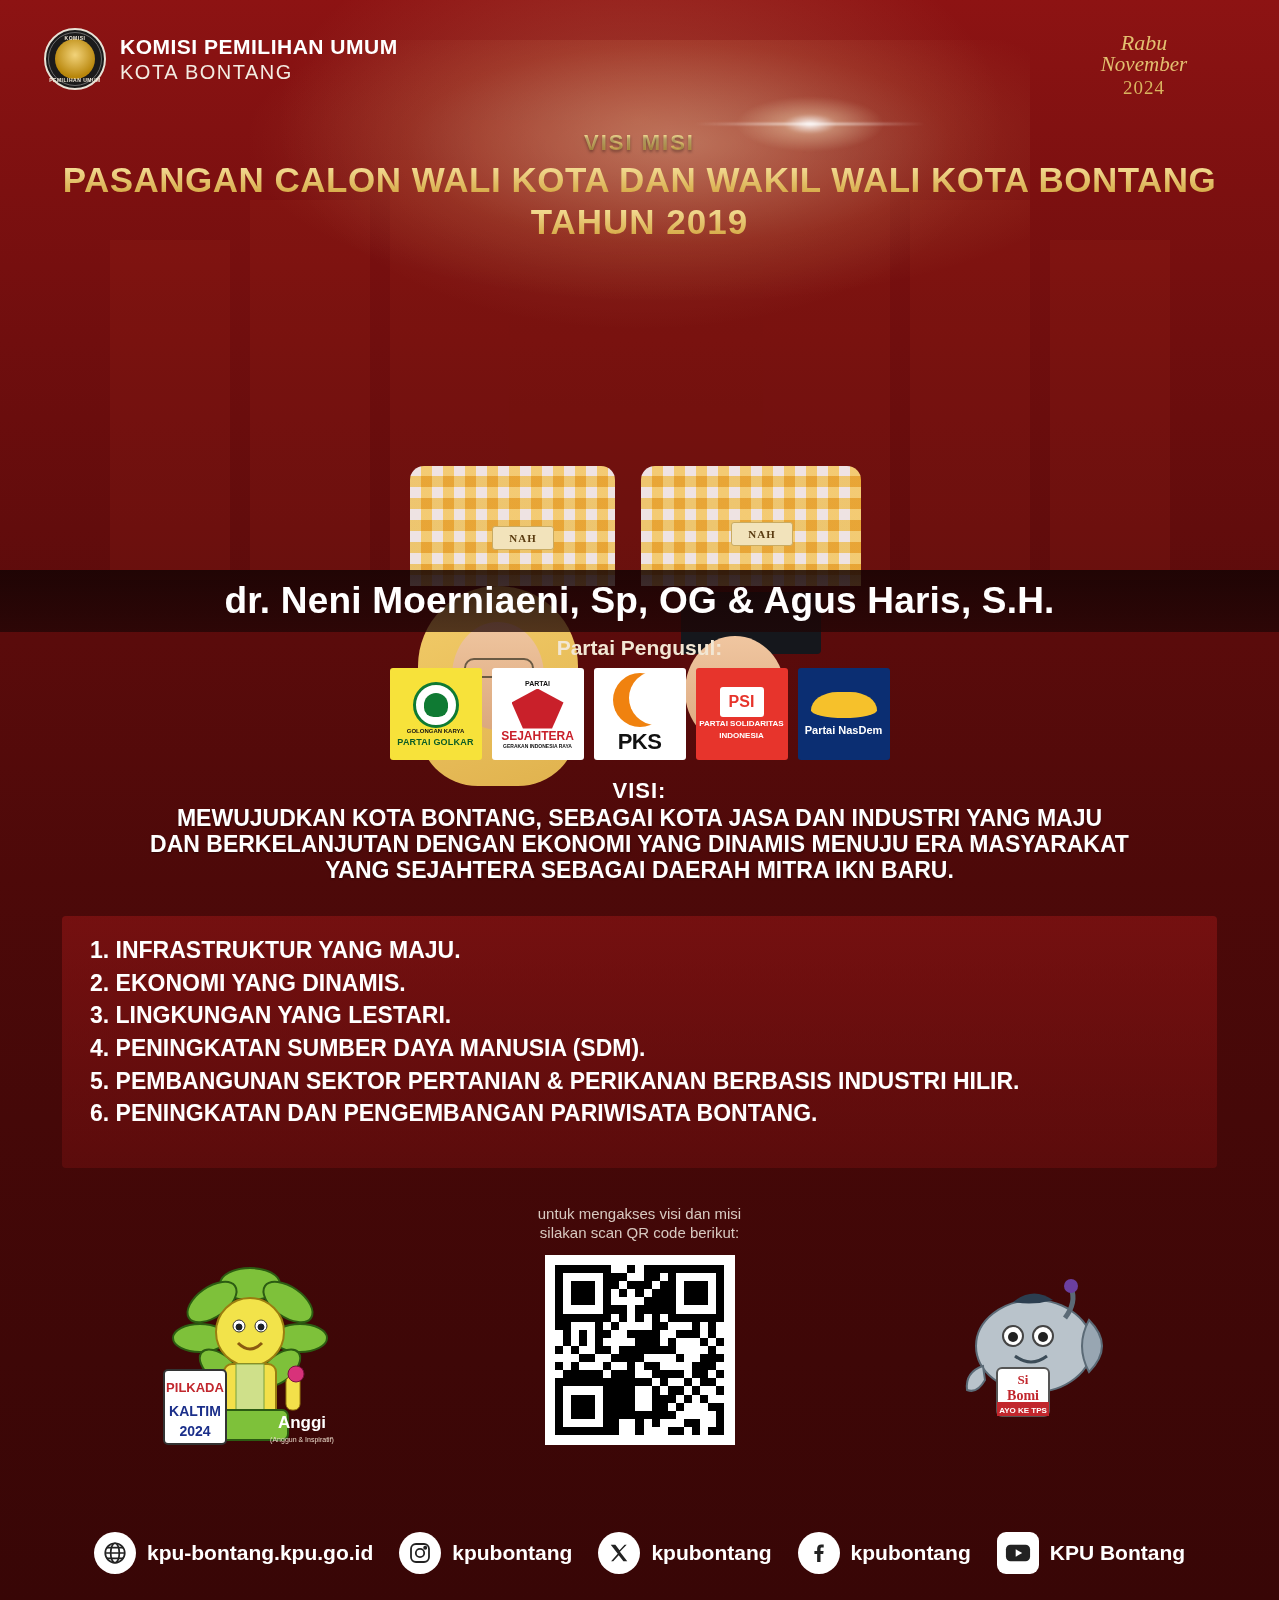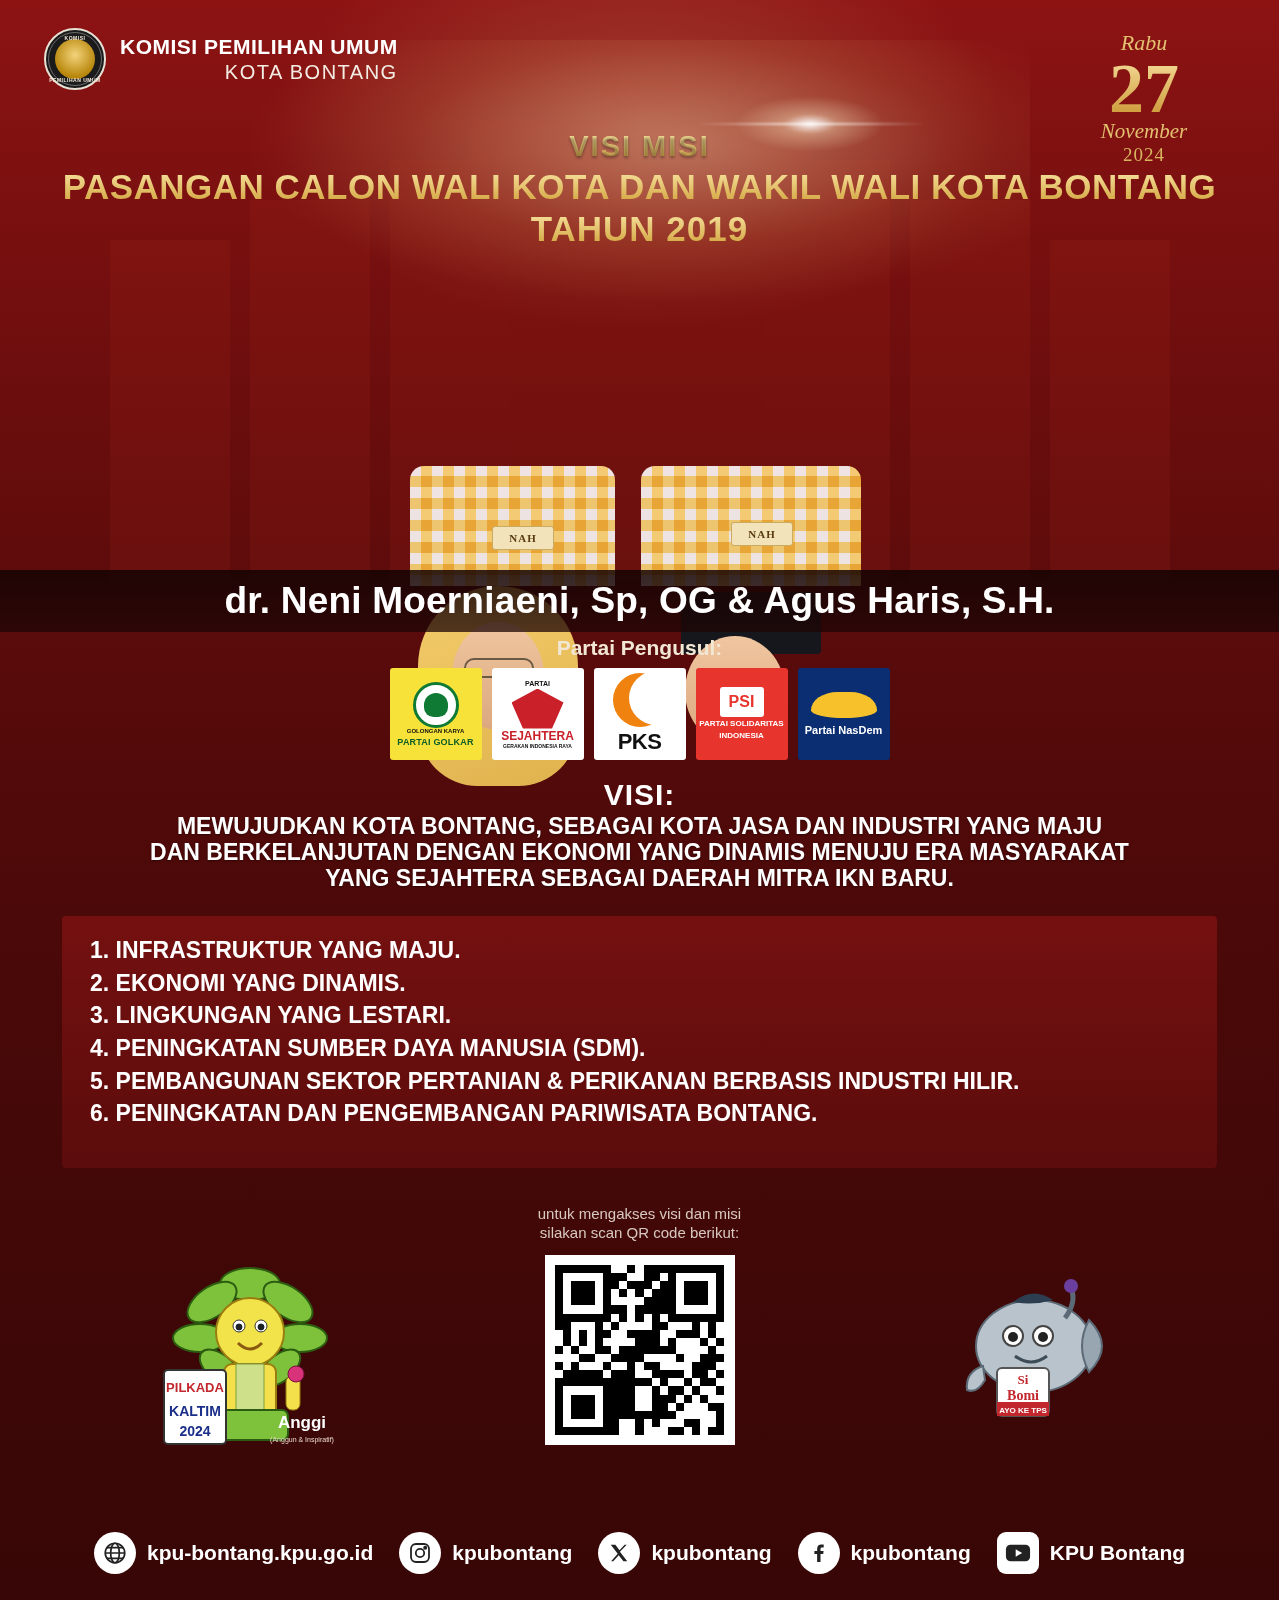--- a/index.html
+++ b/index.html
@@ -41,33 +41,33 @@
 
   
   .header { position: absolute; left: 44px; top: 28px; display: flex; align-items: center; gap: 14px; }
   .kpu-logo { width: 62px; height: 62px; border-radius: 50%; background: #1b1b1b; border: 2px solid #e8e2d6; position: relative; display:flex; align-items:center; justify-content:center; }
   .kpu-logo .inner { width: 40px; height: 40px; border-radius: 50%; background: radial-gradient(circle at 50% 40%, #f2d37a, #b8860b 70%); }
   .kpu-logo .ring-text { position:absolute; inset:2px; border-radius:50%; border:1px solid #6b6b6b; }
   .kpu-logo .top-label, .kpu-logo .bot-label { position:absolute; left:0; right:0; text-align:center; font-size:5px; letter-spacing:.5px; color:#f0e9da; font-weight:bold;}
   .kpu-logo .top-label { top: 5px; }
   .kpu-logo .bot-label { bottom: 5px; }
   .header-text .line1 { font-size: 21px; font-weight: bold; color: #ffffff; letter-spacing: 0.5px; }
-  .header-text .line2 { font-size: 20px; color: #f3ece2; letter-spacing: 1.5px; margin-top: 2px; text-align: right; }
+  .header-text .line2 { font-size: 20px; color: #f3ece2; letter-spacing: 1.5px; margin-top: 2px; }
 
   
   .date-badge { position: absolute; right: 70px; top: 30px; width: 130px; text-align: center; color: #e8b94a; }
   .date-badge .dow { font-family: "Liberation Serif", serif; font-style: italic; font-size: 22px; color:#e3c070; }
   .date-badge .day { font-family: "Liberation Serif", serif; font-size: 70px; line-height: 0.95; font-weight: bold;
     background: linear-gradient(180deg,#f6dd9b,#c8932e); -webkit-background-clip: text; background-clip: text; color: transparent; }
   .date-badge .mon { font-family: "Liberation Serif", serif; font-style: italic; font-size: 21px; color:#e3c070; margin-top:-4px;}
   .date-badge .yr { font-family: "Liberation Serif", serif; font-size: 19px; color:#d9b45f; letter-spacing:1px; }
 
   
   .title-wrap { position: absolute; left: 0; right: 0; top: 130px; text-align: center; }
-  .t1 { font-size: 29px; font-weight: bold; letter-spacing: 2px;
+  .t1 { font-size: 22px; font-weight: bold; letter-spacing: 2px;
         background: linear-gradient(180deg,#fbe9a8,#d2a33c); -webkit-background-clip:text; background-clip:text; color:transparent;
         text-shadow: 0 2px 3px rgba(0,0,0,0.35); }
   .t2 { font-size: 35px; font-weight: bold; letter-spacing: 0.5px; margin-top: 4px;
         background: linear-gradient(180deg,#fbe9a8,#cf9e35); -webkit-background-clip:text; background-clip:text; color:transparent; }
   .t3 { font-size: 35px; font-weight: bold; letter-spacing: 1px; margin-top: 2px;
         background: linear-gradient(180deg,#fbe9a8,#cf9e35); -webkit-background-clip:text; background-clip:text; color:transparent; }
 
   
   .cands { position: absolute; left: 400px; top: 288px; width: 470px; height: 298px; }
   .person { position: absolute; bottom: 0; }
@@ -110,21 +110,21 @@
   .pks .lbl { font-size:22px; font-weight:bold; color:#111; letter-spacing:-0.5px; margin-top:2px; }
   .nasdem { background:#0b2e72; }
   .nasdem .wave { width:66px; height:26px; background:#f6c12b; border-radius: 40% 40% 50% 50%/ 70% 70% 30% 30%; }
   .nasdem .lbl { font-size:11px; font-weight:bold; color:#ffffff; margin-top:6px; }
   .psi { background:#e7342c; }
   .psi .box { width:44px; height:30px; background:#ffffff; border-radius:3px; display:flex; align-items:center; justify-content:center; font-size:16px; font-weight:bold; color:#e7342c; }
   .psi .l1 { font-size:8px; font-weight:bold; color:#ffffff; margin-top:3px; line-height:1.1; text-align:center; }
 
   
   .visi-wrap { position:absolute; left:150px; right:150px; top:778px; text-align:center; }
-  .visi-h { font-size:30px; font-weight:bold; color:#ffffff; letter-spacing:1px;text-align:center; }
+  .visi-h { font-size:22px; font-weight:bold; color:#ffffff; letter-spacing:1px;text-align:center; }
   .visi-b { font-size:23px; font-weight:bold; color:#ffffff; line-height:1.12; margin-top:2px; text-shadow: 0 1px 2px rgba(0,0,0,.4); }
 
   
   .misi { position:absolute; left:62px; right:62px; top:916px; height:252px;
     background: linear-gradient(180deg, rgba(150,22,22,0.55), rgba(120,16,16,0.45)); border-radius:4px; padding:18px 28px; }
   .misi h3 { font-size:24px; font-weight:bold; color:#ffffff; margin-bottom:7px; }
   .misi .mi { font-size:23px; font-weight:bold; color:#ffffff; line-height:1.42; }
 
   
   .qr-cap { position:absolute; left:0; right:0; top:1205px; text-align:center; font-size:15px; color:#d8c9c0; line-height:1.25; }
@@ -168,21 +168,20 @@
       <div class="bot-label">PEMILIHAN UMUM</div>
     </div>
     <div class="header-text">
       <div class="line1">KOMISI PEMILIHAN UMUM</div>
       <div class="line2">KOTA BONTANG</div>
     </div>
   </div>
 
   <div class="date-badge">
     <div class="dow">Rabu</div>
-    <div class="day">27</div>
     <div class="mon">November</div>
     <div class="yr">2024</div>
   </div>
 
   <div class="title-wrap">
     <div class="t1">VISI MISI</div>
     <div class="t2">PASANGAN CALON WALI KOTA DAN WAKIL WALI KOTA BONTANG</div>
     <div class="t3">TAHUN 2019</div>
   </div>
 

